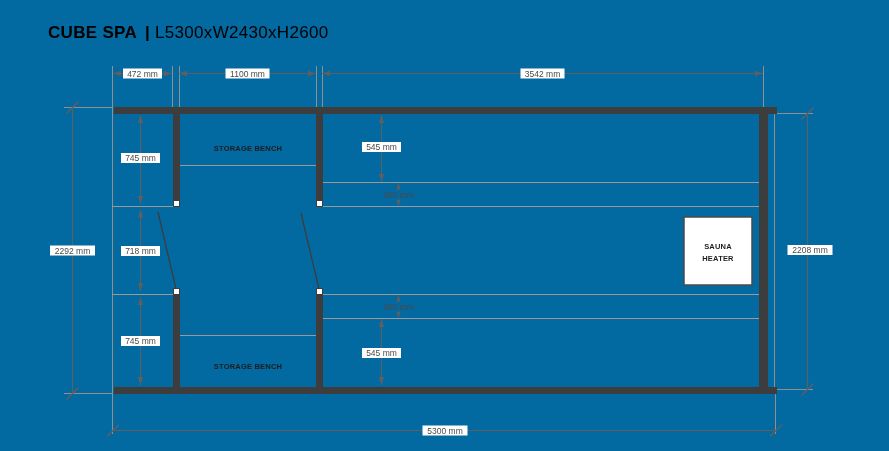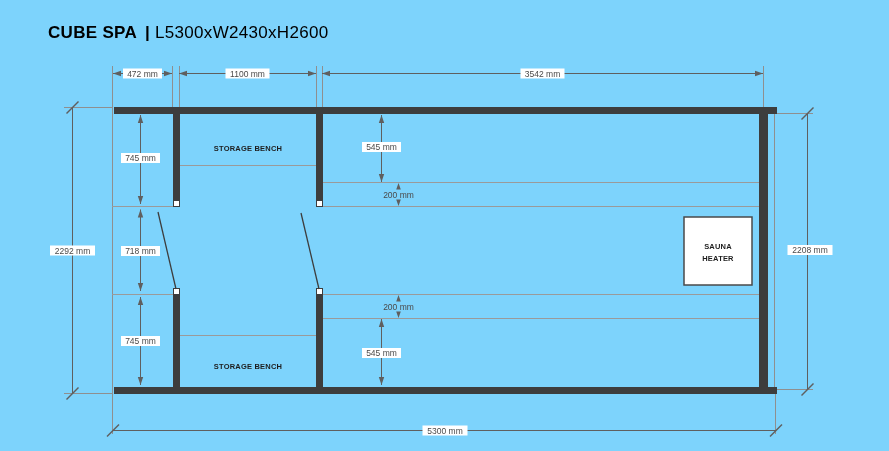--- a/index.html
+++ b/index.html
@@ -20,21 +20,21 @@
   .arr{fill:var(--dim);stroke:none;}
   .tick{stroke:var(--dim);stroke-width:1.4;fill:none;}
   .cap{fill:#fff;stroke:var(--wall);stroke-width:1;}
   .door{stroke:var(--wall);stroke-width:1.3;fill:none;}
   .heater{fill:#fff;stroke:#4a4a4a;stroke-width:1.5;}
   .txtbg{fill:#fff;stroke:none;}
 </style>
 </head>
 <body>
 
-<div id="stage" style="background: #7dd3fc;">
+<div id="stage" style="background: #0369a1;">
 
   <div id="title">
     <span class="b">CUBE SPA</span><span class="sep">|</span><span>L5300xW2430xH2600</span>
   </div>
 
   <svg width="889" height="451" viewBox="0 0 889 451">
 
     <g>
       <line class="thin" x1="112.5" y1="66" x2="112.5" y2="434"></line>
       <line class="thin" x1="172.5" y1="66" x2="172.5" y2="107"></line>

